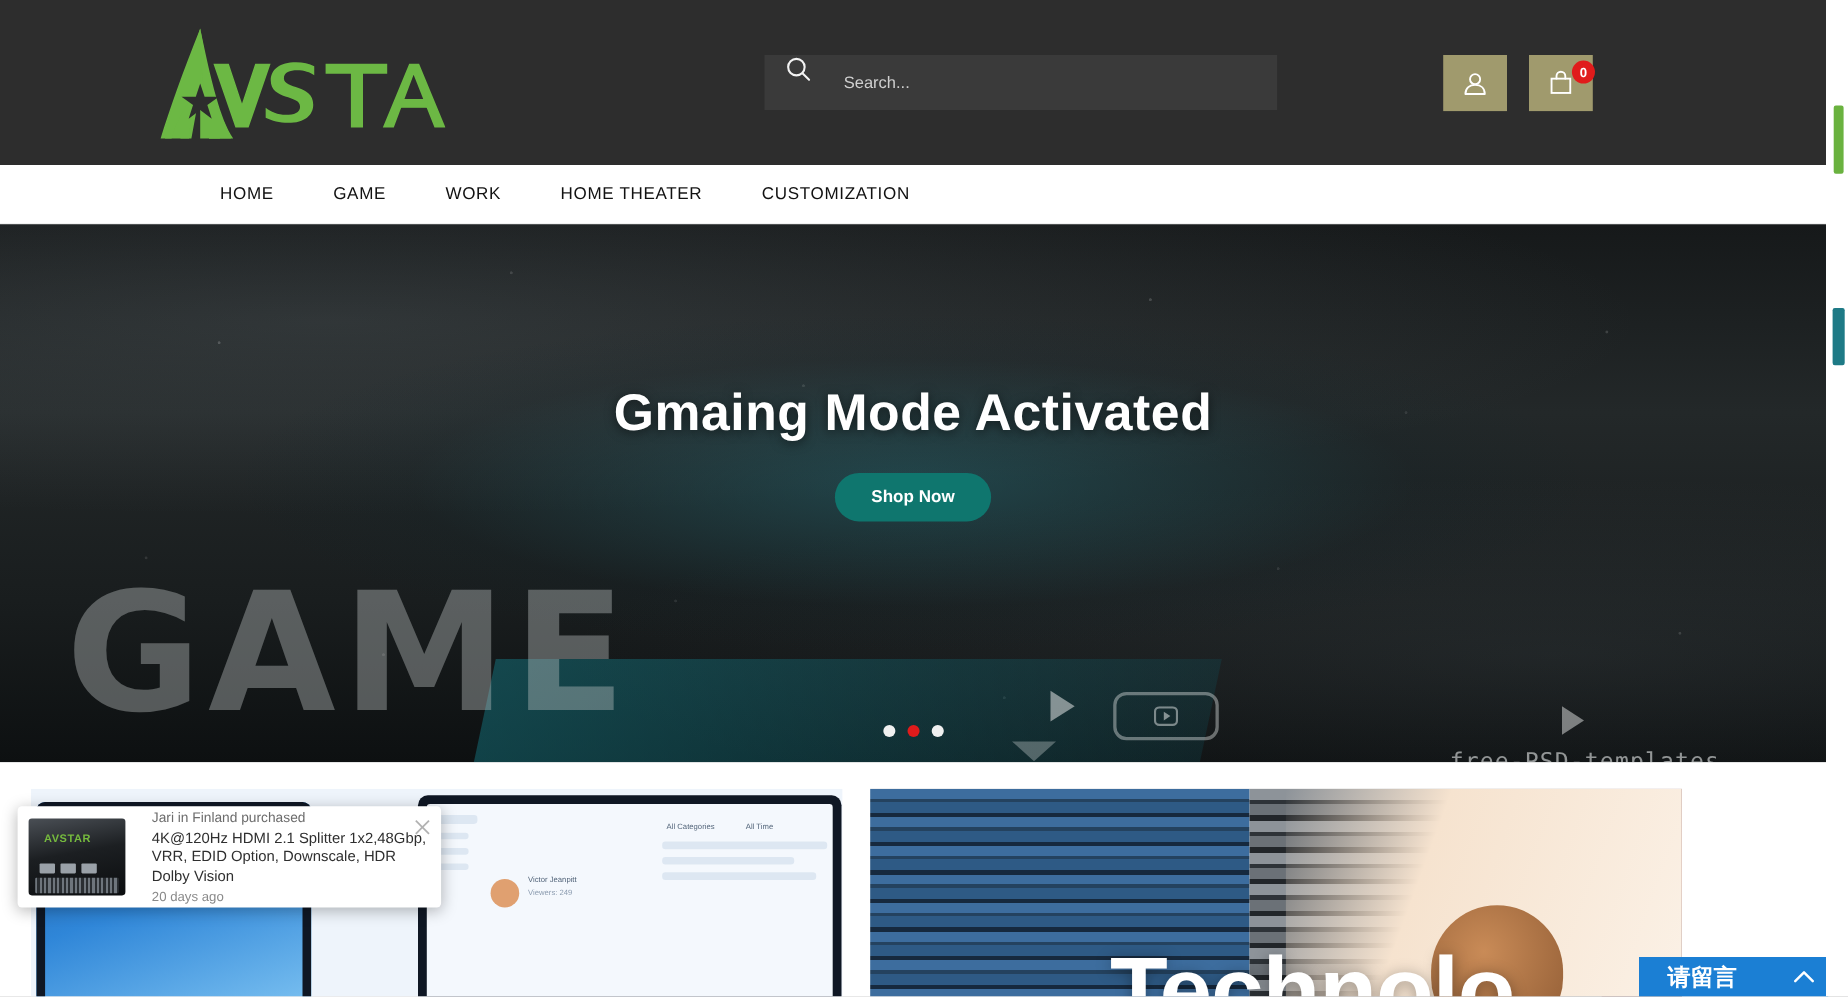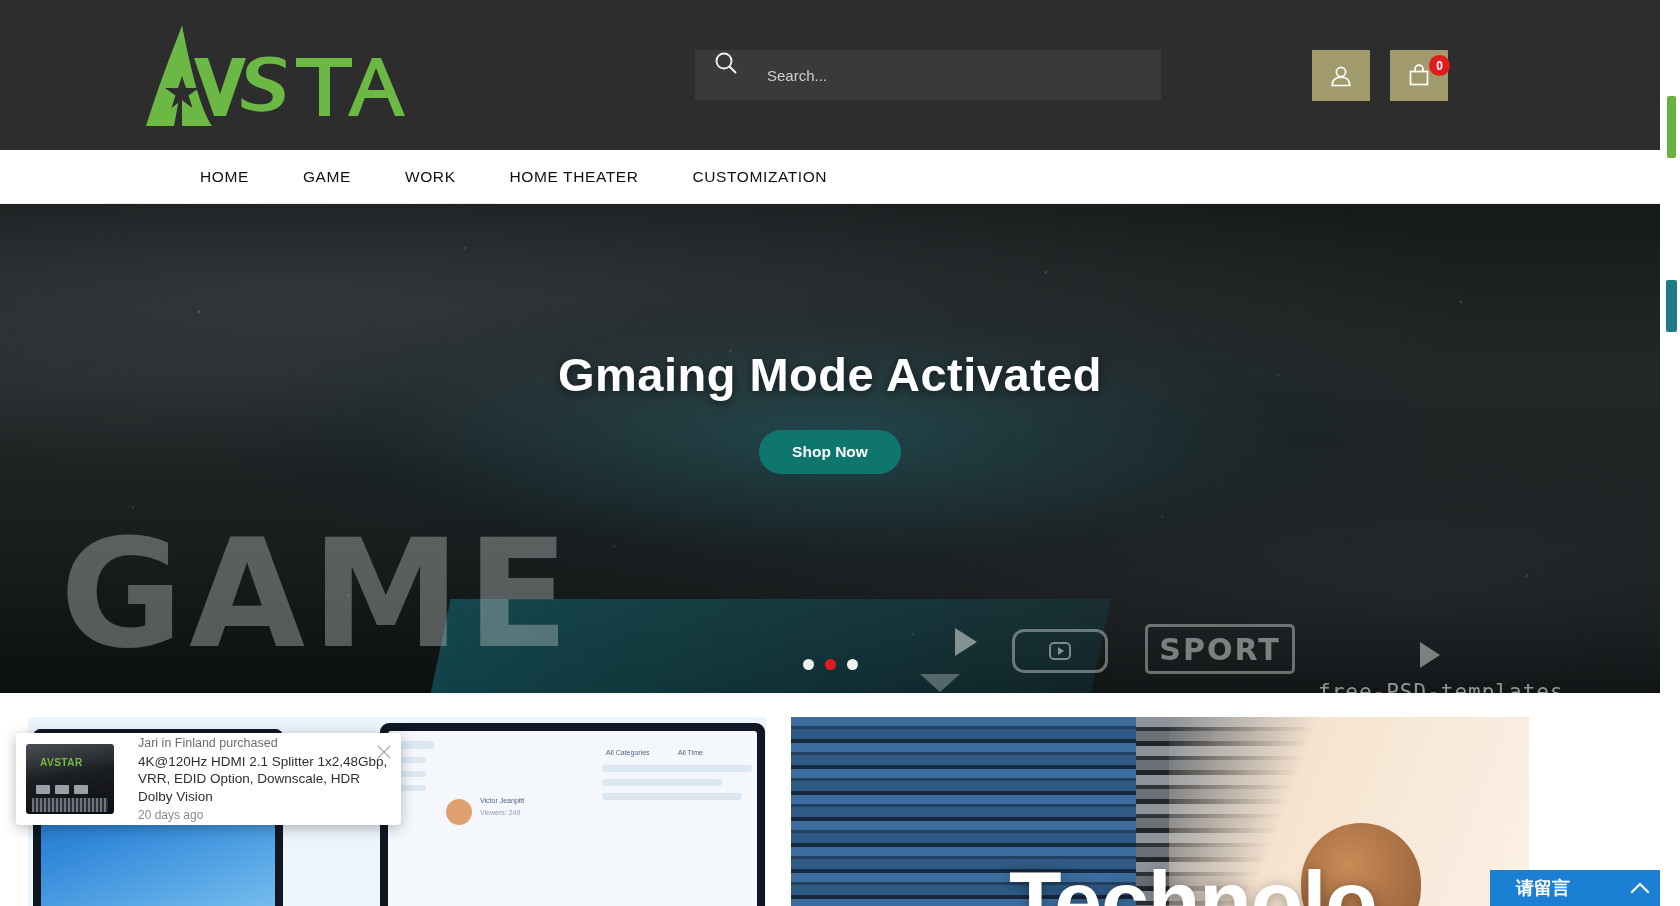--- a/index.html
+++ b/index.html
@@ -430,21 +430,21 @@
     background: #1b7fd4;
     display: flex;
     align-items: center;
     justify-content: space-between;
     padding: 0 12px 0 26px;
     z-index: 50;
     cursor: pointer;
   }
   .chat-label {
     color: #ffffff;
-    font-size: 18px;
+    font-size: 21px;
     font-weight: bold;
     font-family: "DejaVu Sans", sans-serif;
     text-align: center;
   }
   .chat-caret svg { display: block; }
 
   
   .vscroll {
     position: absolute;
     right: 0; top: 0;
@@ -533,21 +533,20 @@
       <div class="nav-item">CUSTOMIZATION</div>
     </div>
 
     <div class="hero">
       <div class="hero-bg"></div>
       <div class="hero-noise"></div>
 
       <div class="hero-teal"></div>
       <div class="hero-ghost">GAME</div>
 
-      <div class="hero-outline-box" style="left:1145px; top:420px; width:150px; height:50px;">SPORT</div>
 
       <div class="hero-outline-box" style="left:1012px; top:425px; width:96px; height:44px; border-radius:12px;">
         <svg width="22" height="18" viewBox="0 0 22 18" xmlns="http://www.w3.org/2000/svg">
           <rect x="1" y="1" width="20" height="16" rx="4" fill="none" stroke="rgba(210,215,215,.55)" stroke-width="2"></rect>
           <path d="M9 5 L15 9 L9 13 Z" fill="rgba(210,215,215,.6)"></path>
         </svg>
       </div>
 
       <div class="hero-tri" style="left:955px; top:424px; border-width:14px 0 14px 22px; border-color:transparent transparent transparent rgba(225,228,228,.55);"></div>
       <div class="hero-tri" style="left:1420px; top:438px; border-width:13px 0 13px 20px; border-color:transparent transparent transparent rgba(225,228,228,.50);"></div>

